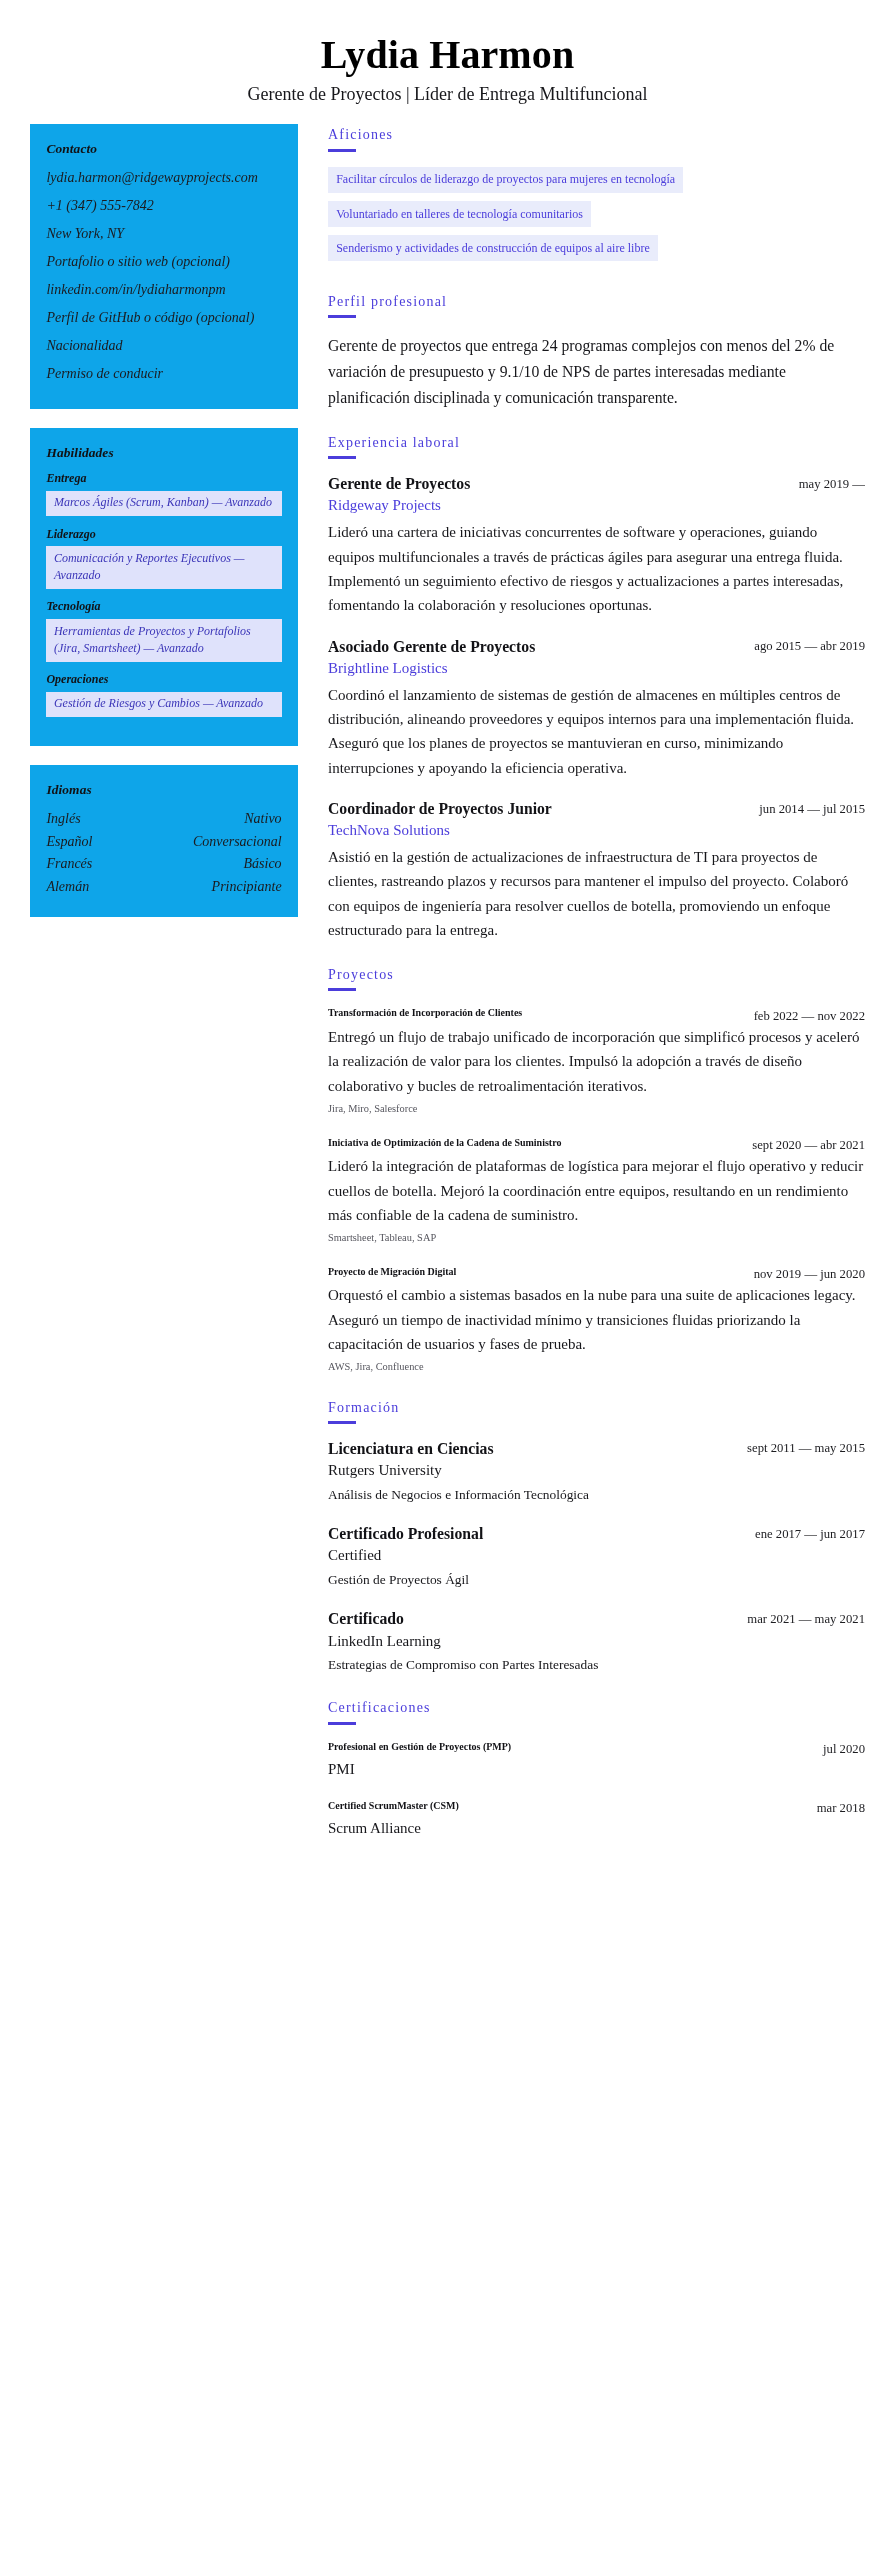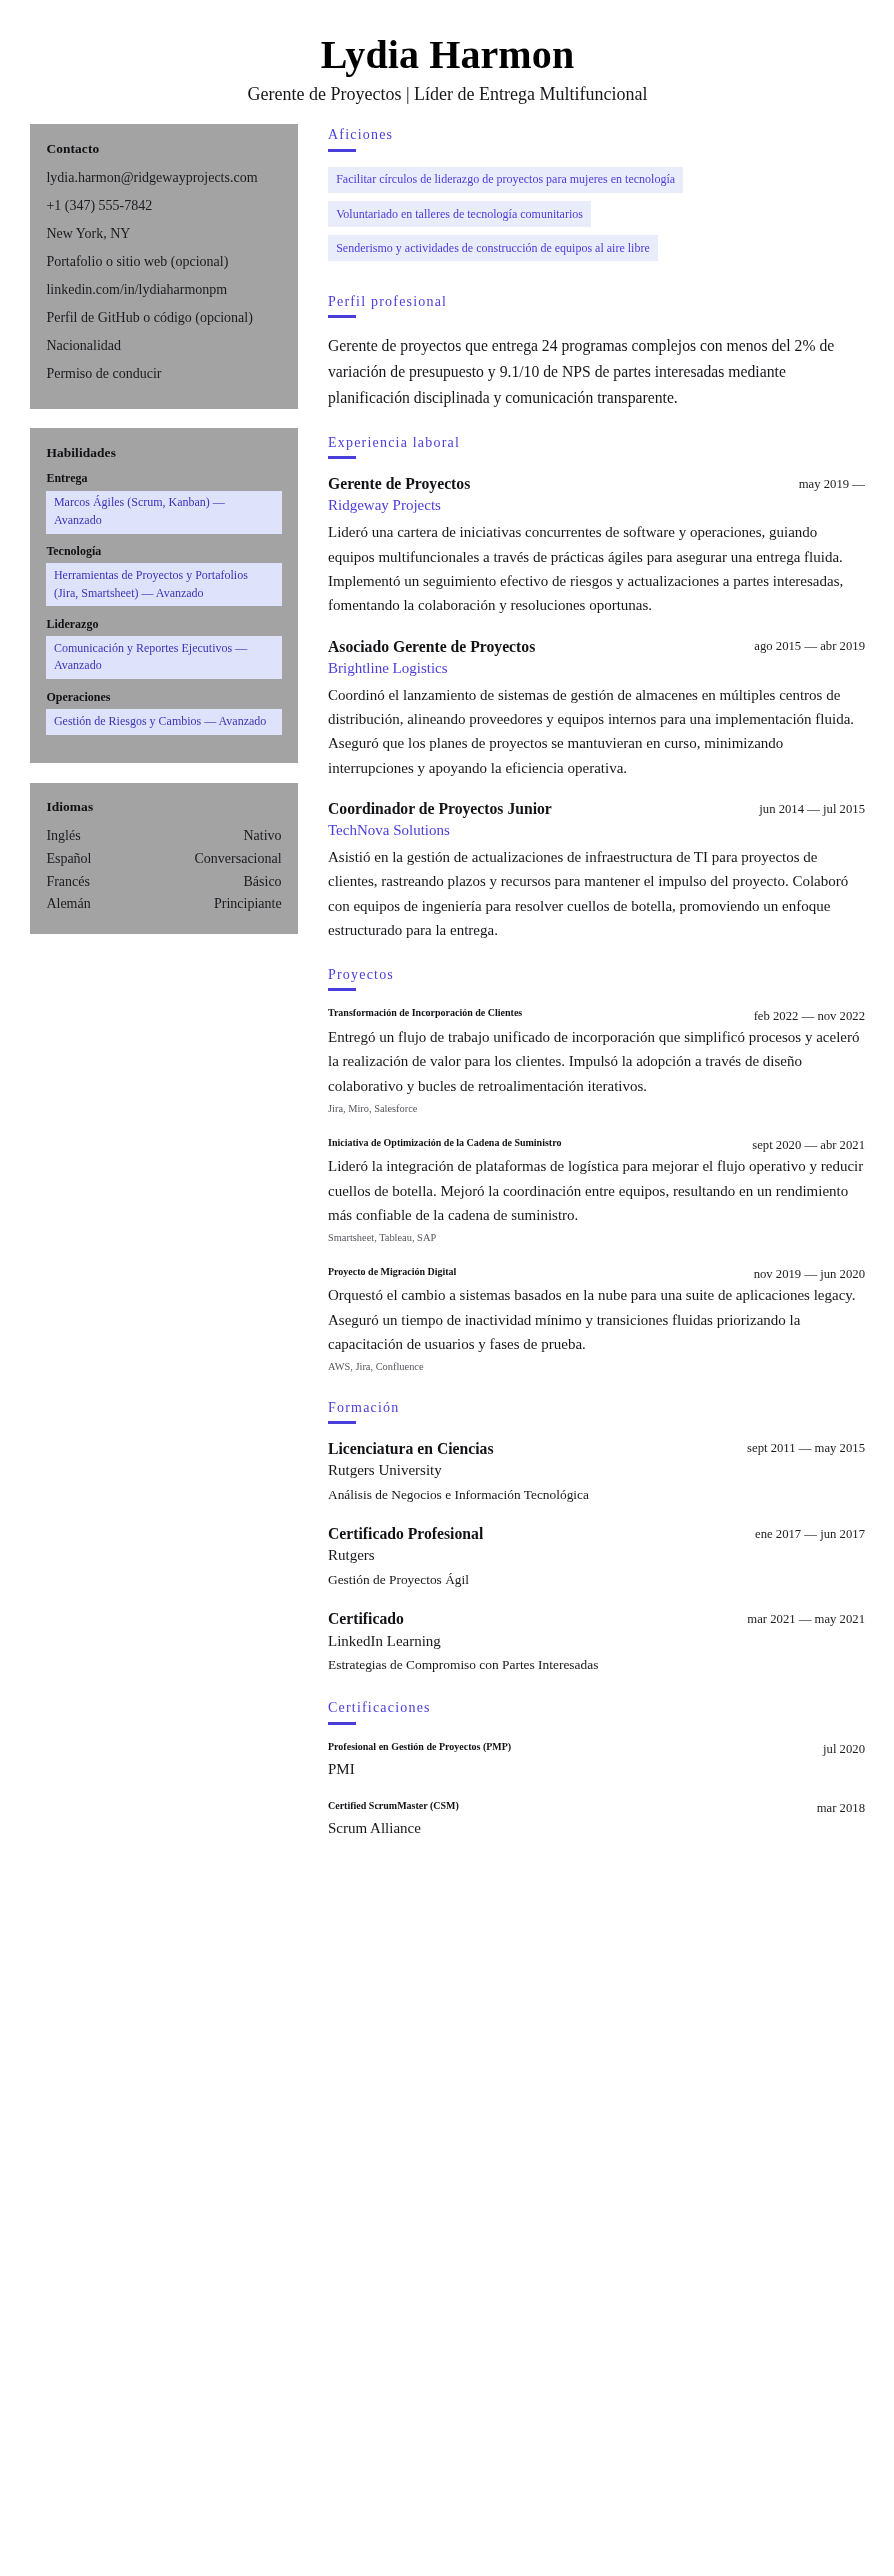--- a/index.html
+++ b/index.html
@@ -37,23 +37,24 @@
     display: grid;
     grid-template-columns: 298px 567px;
     column-gap: 0;
     align-items: start;
     padding-left: 30px;
   }
 
   
   .sidebar { width: 268px; }
   .side-card {
-    background: #a3a3a3;
+    background: #0ea5e9;
     padding: 16.4px 16.4px 18px 16.4px;
     margin-bottom: 19.4px;
+    font-style: italic;
   }
   .side-title {
     font-size: 13.4px;
     font-weight: 700;
     color: #111114;
     margin: 0 0 10.4px 0;
     letter-spacing: 0.1px;
   }
   .contact-line {
     font-size: 14px;
@@ -208,27 +209,27 @@
 
       <section class="side-card">
         <h2 class="side-title">Habilidades</h2>
 
         <div class="skill-group">
           <div class="skill-group-title">Entrega</div>
           <span class="skill-chip">Marcos Ágiles (Scrum, Kanban) — Avanzado</span>
         </div>
 
         <div class="skill-group">
+          <div class="skill-group-title">Liderazgo</div>
+          <span class="skill-chip">Comunicación y Reportes Ejecutivos — Avanzado</span>
+        </div>
+
+        <div class="skill-group">
           <div class="skill-group-title">Tecnología</div>
           <span class="skill-chip">Herramientas de Proyectos y Portafolios (Jira, Smartsheet) — Avanzado</span>
-        </div>
-
-        <div class="skill-group">
-          <div class="skill-group-title">Liderazgo</div>
-          <span class="skill-chip">Comunicación y Reportes Ejecutivos — Avanzado</span>
         </div>
 
         <div class="skill-group">
           <div class="skill-group-title">Operaciones</div>
           <span class="skill-chip">Gestión de Riesgos y Cambios — Avanzado</span>
         </div>
       </section>
 
       <section class="side-card">
         <h2 class="side-title">Idiomas</h2>
@@ -349,21 +350,21 @@
           </div>
           <div class="entry-org dark">Rutgers University</div>
           <p class="entry-sub">Análisis de Negocios e Información Tecnológica</p>
         </article>
 
         <article class="entry">
           <div class="entry-top">
             <h3 class="entry-title">Certificado Profesional</h3>
             <div class="entry-dates">ene 2017 — jun 2017</div>
           </div>
-          <div class="entry-org dark">Rutgers</div>
+          <div class="entry-org dark">Certified</div>
           <p class="entry-sub">Gestión de Proyectos Ágil</p>
         </article>
 
         <article class="entry">
           <div class="entry-top">
             <h3 class="entry-title">Certificado</h3>
             <div class="entry-dates">mar 2021 — may 2021</div>
           </div>
           <div class="entry-org dark">LinkedIn Learning</div>
           <p class="entry-sub">Estrategias de Compromiso con Partes Interesadas</p>

